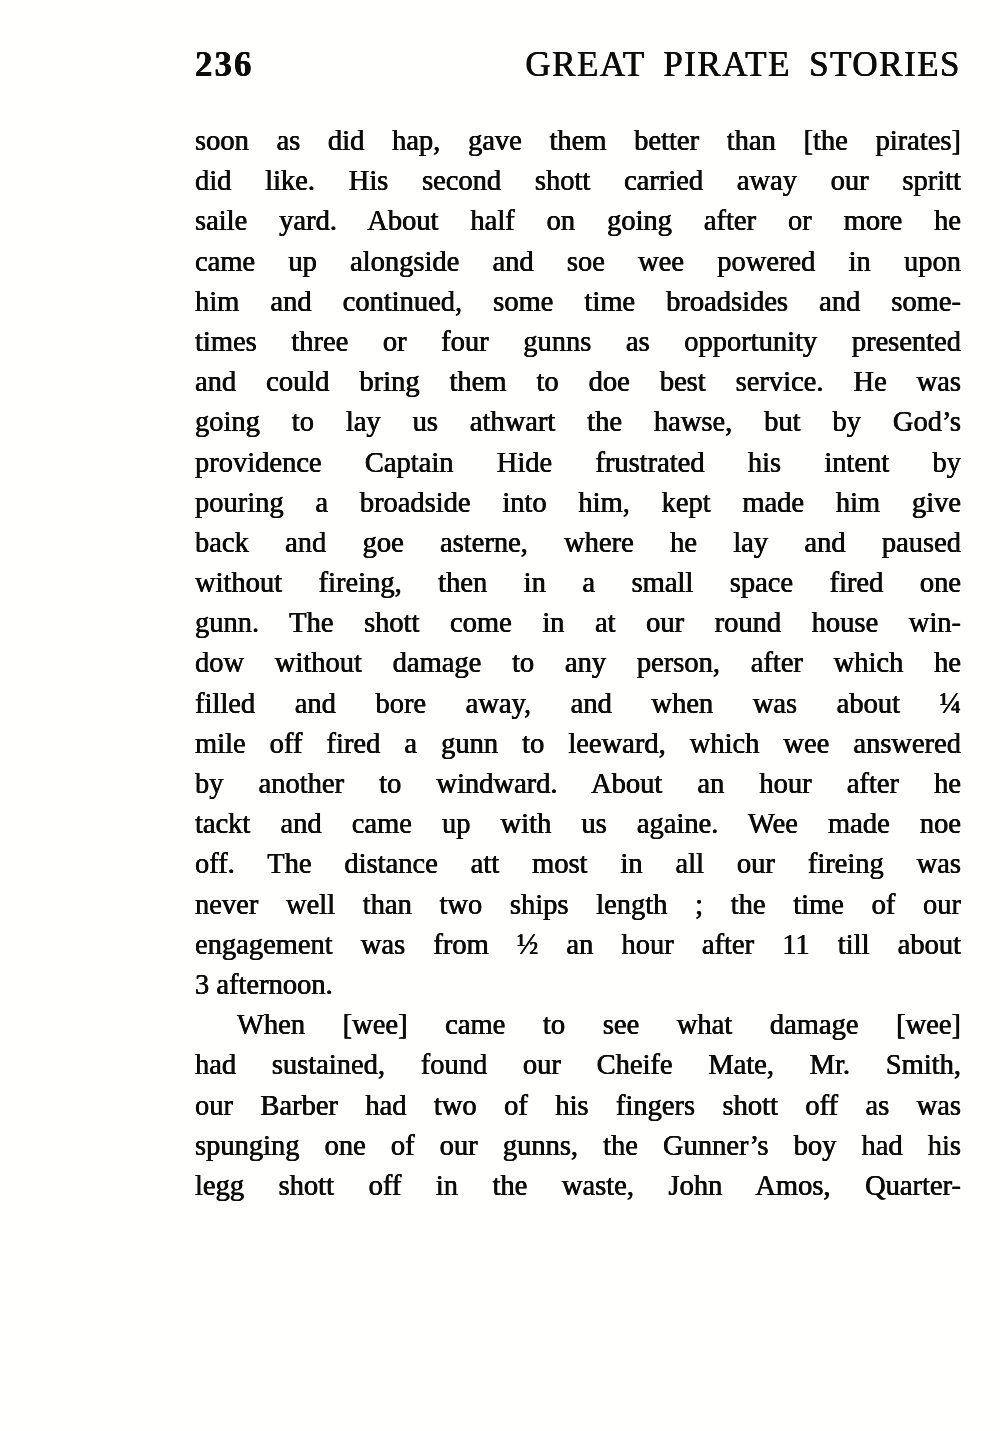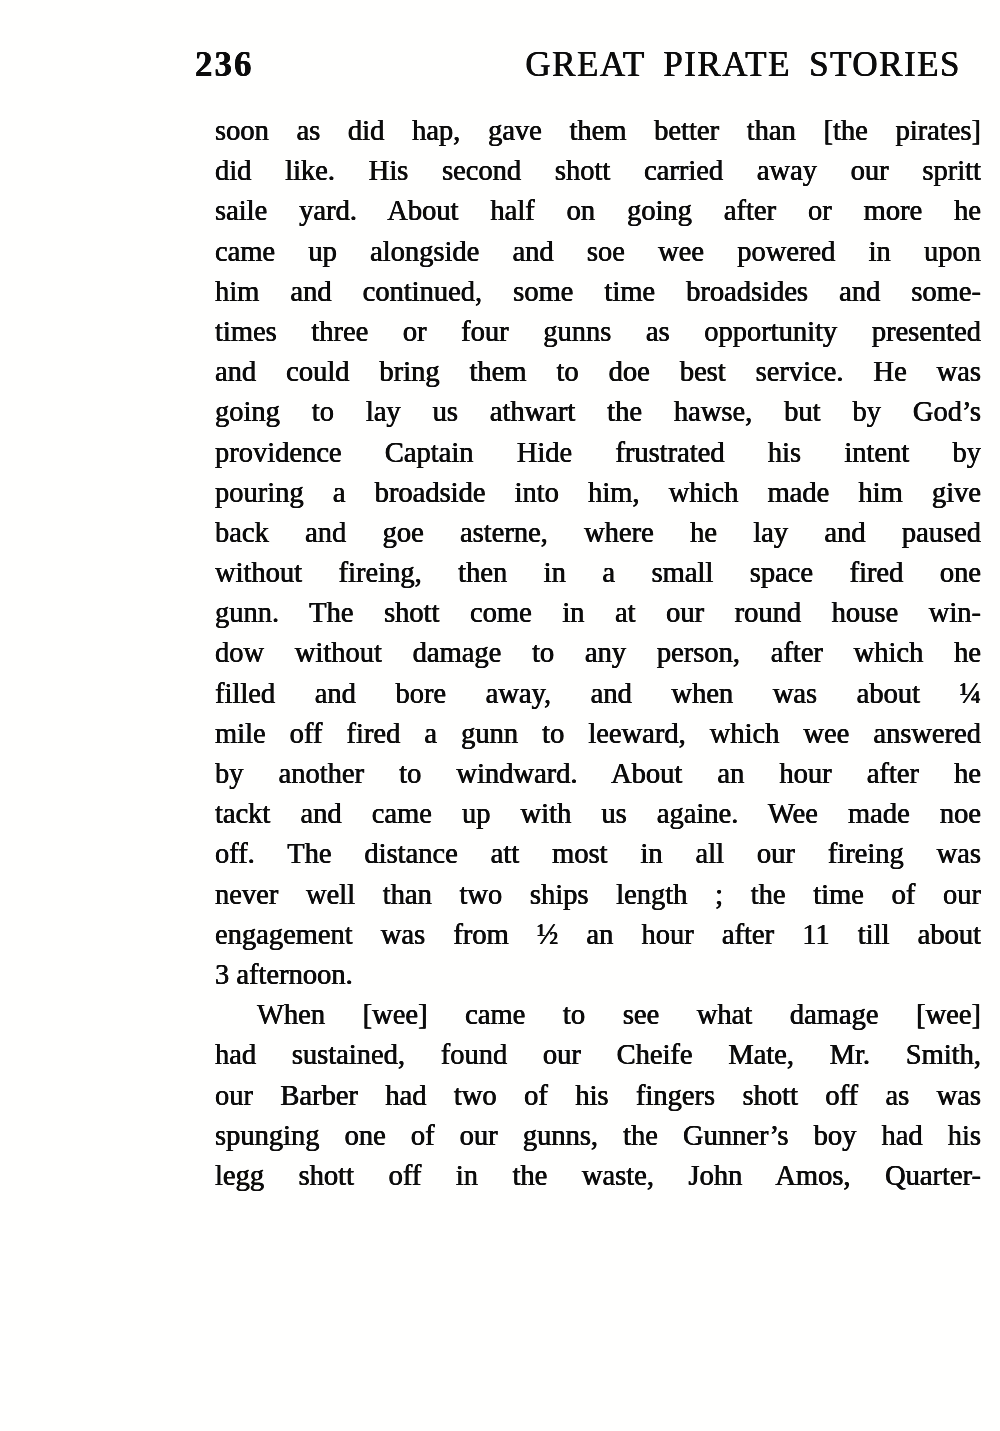--- a/index.html
+++ b/index.html
@@ -39,23 +39,22 @@
     left: 10px;
     right: 0;
     text-align: right;
     letter-spacing: 1.5px;
     word-spacing: 8px;
   }
   
   .body-text {
     position: absolute;
     left: 195px;
-    top: 111px;
+    top: 121px;
     width: 766px;
-    margin-left: 20px;
   }
   .line {
     height: 40.2px;
     line-height: 40.2px;
     font-size: 28.5px;
     text-align: justify;
     text-align-last: justify;
     overflow: hidden;
     white-space: nowrap;
     text-shadow: 0.35px 0 0 currentColor, -0.35px 0 0 currentColor;
@@ -81,21 +80,21 @@
   <div class="body-text">
     <div class="line">soon as did hap, gave them better than [the pirates]</div>
     <div class="line">did like. His second shott carried away our spritt</div>
     <div class="line">saile yard. About half on going after or more he</div>
     <div class="line">came up alongside and soe wee powered in upon</div>
     <div class="line">him and continued, some time broadsides and some-</div>
     <div class="line">times three or four gunns as opportunity presented</div>
     <div class="line">and could bring them to doe best service. He was</div>
     <div class="line">going to lay us athwart the hawse, but by God’s</div>
     <div class="line">providence Captain Hide frustrated his intent by</div>
-    <div class="line">pouring a broadside into him, which made him give</div>
+    <div class="line">pouring a broadside into him, kept made him give</div>
     <div class="line">back and goe asterne, where he lay and paused</div>
     <div class="line">without fireing, then in a small space fired one</div>
     <div class="line">gunn. The shott come in at our round house win-</div>
     <div class="line">dow without damage to any person, after which he</div>
     <div class="line">filled and bore away, and when was about ¼</div>
     <div class="line">mile off fired a gunn to leeward, which wee answered</div>
     <div class="line">by another to windward. About an hour after he</div>
     <div class="line">tackt and came up with us againe. Wee made noe</div>
     <div class="line">off. The distance att most in all our fireing was</div>
     <div class="line">never well than two ships length ; the time of our</div>

